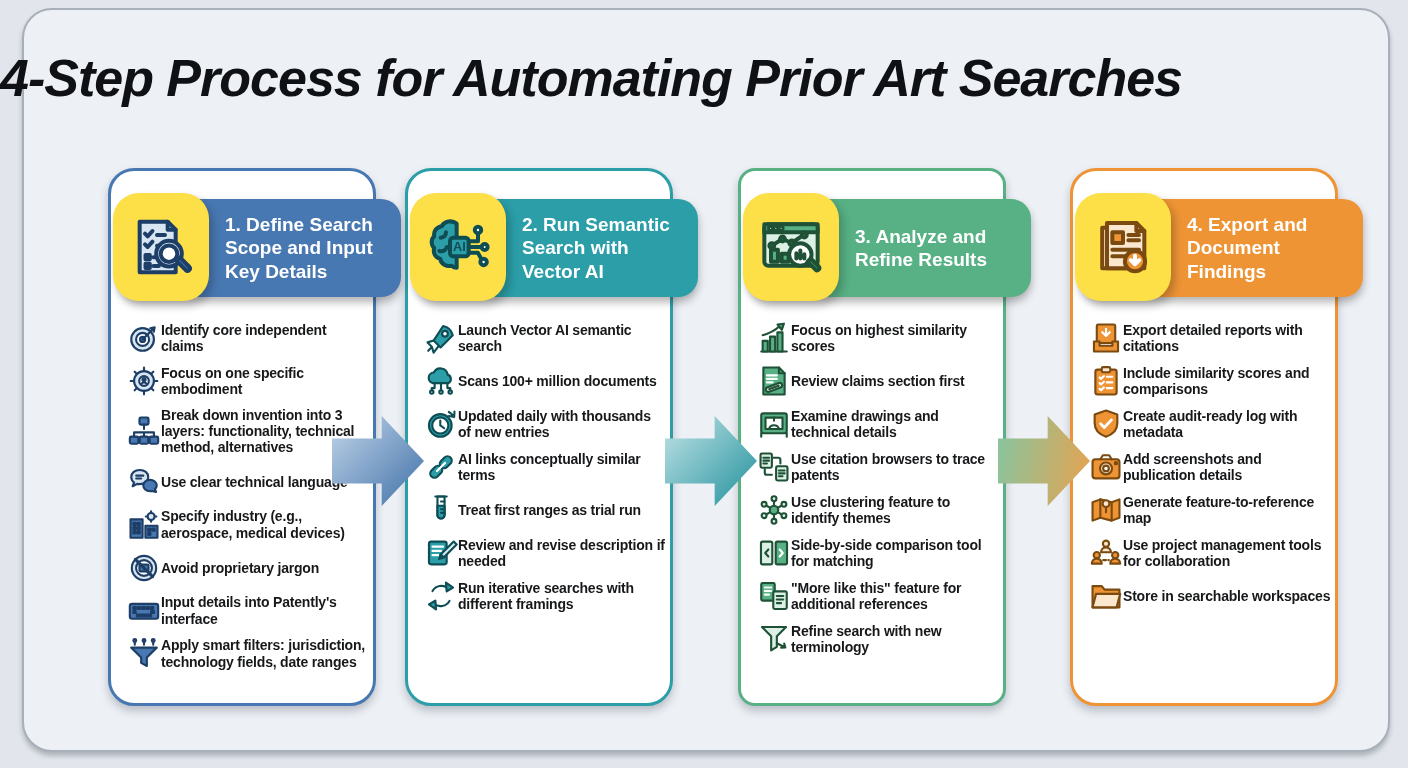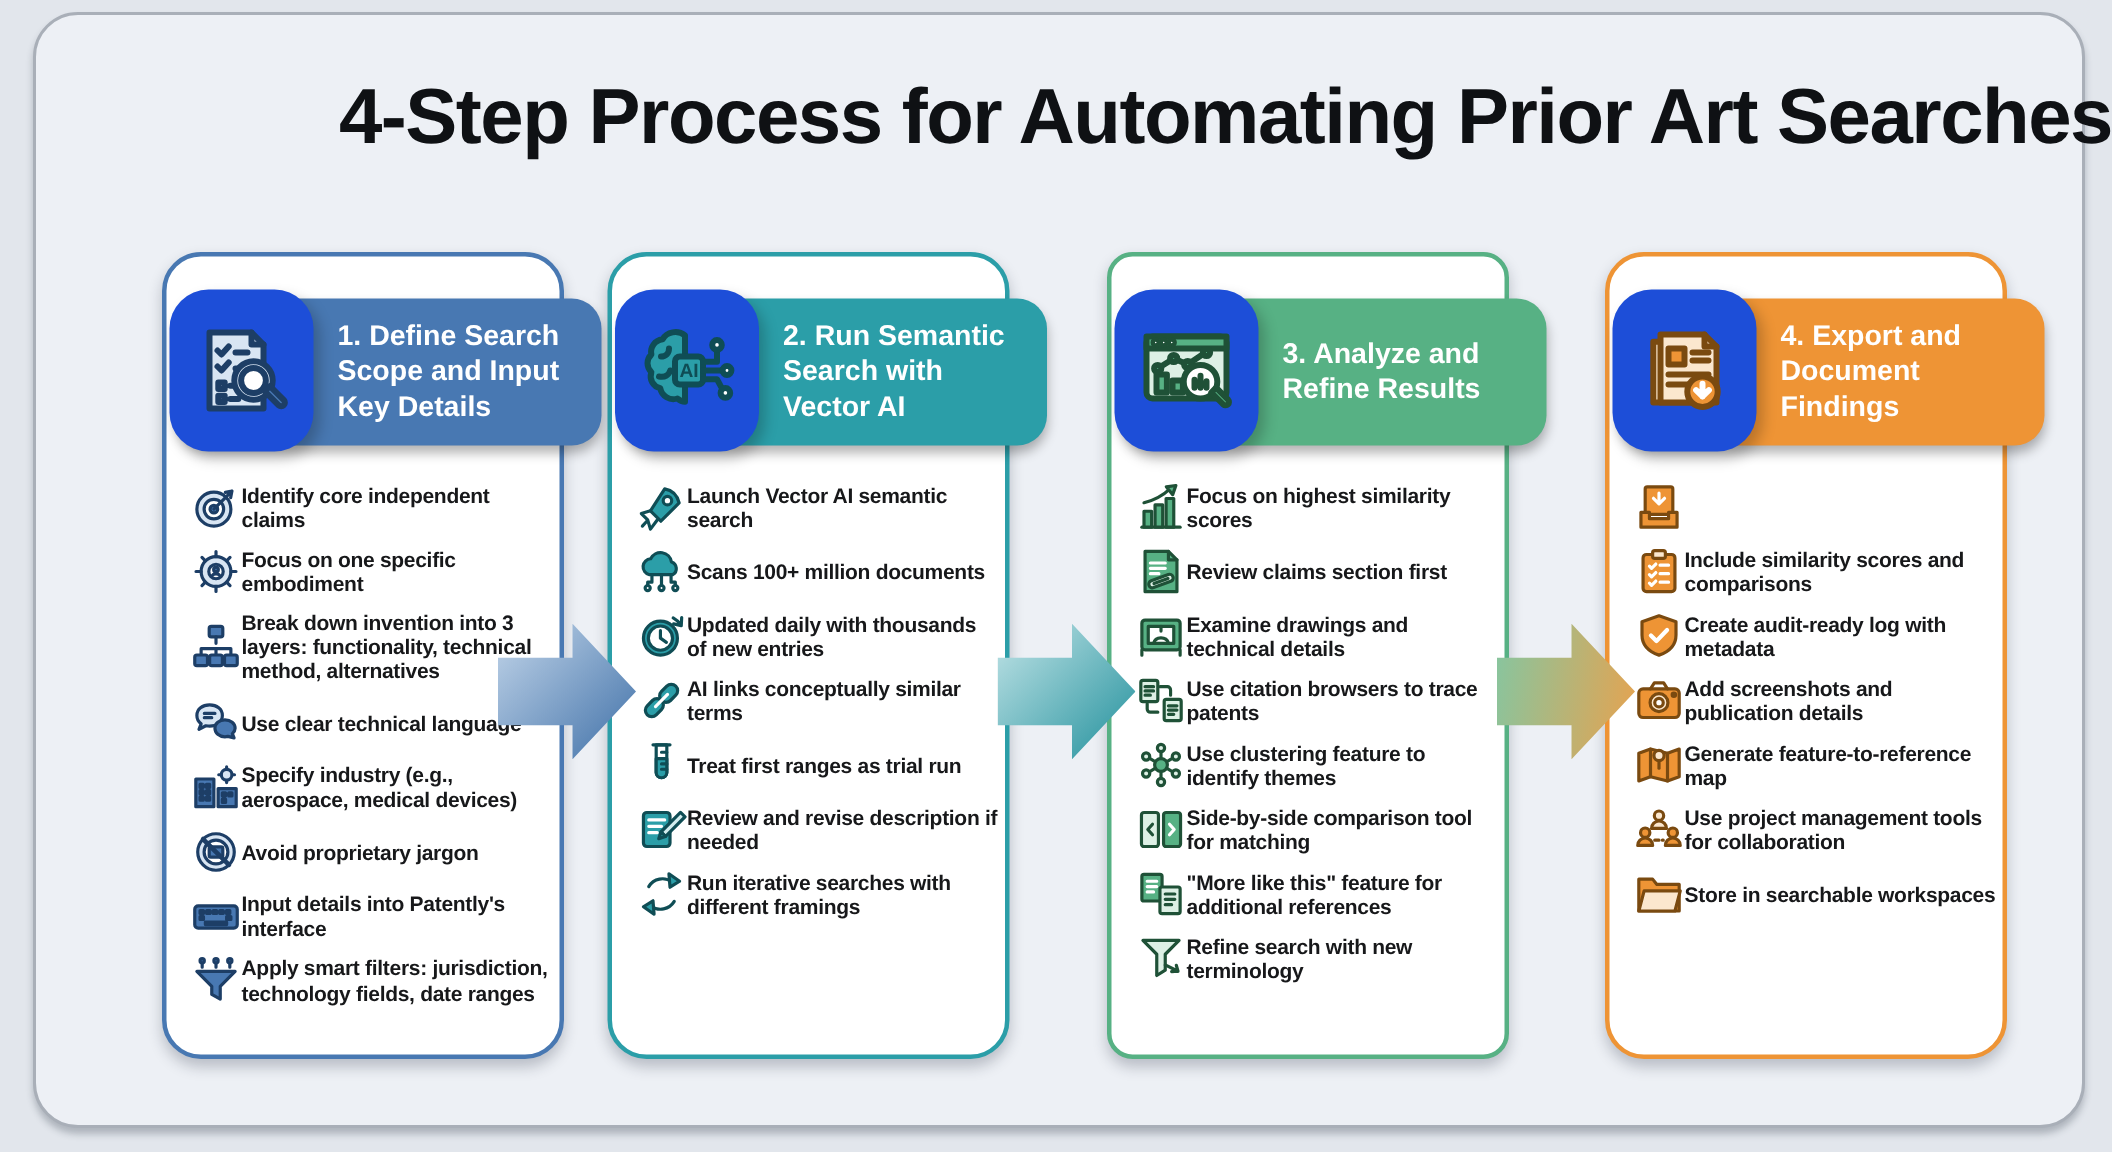--- a/index.html
+++ b/index.html
@@ -8,40 +8,41 @@
     background:#E2E6EC;
     font-family:"Liberation Sans",sans-serif;
   }
   .frame{
     position:absolute;left:22px;top:8px;width:1364px;height:740px;
     background:#EDF0F5;border:2px solid #A9AFB8;border-radius:30px;
     box-shadow:0 4px 5px rgba(40,50,65,.28);
   }
   .title{
     position:absolute;left:0;right:0;top:48px;margin:0;
-    text-align:right;font-size:52px;font-weight:bold;color:#0F1114;
+    text-align:left;font-size:52px;font-weight:bold;color:#0F1114;
     letter-spacing:-1px;
+    font-style:italic;
   }
   .card{
     position:absolute;top:168px;width:268px;height:538px;box-sizing:border-box;
     background:#ffffff;border:3px solid var(--accent);border-radius:26px;
     box-shadow:0 5px 9px rgba(30,40,60,.25);
   }
   .card1{left:72px;margin-left:36px;}  .card2{left:405px;}  .card3{left:738px;border-radius:17px;}  .card4{left:1070px;}
   .band{
     position:absolute;left:8px;top:28px;right:-28px;height:98px;
     background:var(--accent);border-radius:20px;
     box-shadow:0 5px 8px rgba(0,0,0,.30);
     display:flex;align-items:center;
     padding:4px 12px 4px 106px;box-sizing:border-box;z-index:1;
   }
   .band-label{color:#ffffff;font-weight:bold;font-size:19px;line-height:1.22;}
   .tile{
     position:absolute;left:2px;top:22px;width:96px;height:108px;
-    background:#1d4ed8;border-radius:26px;z-index:2;
+    background:#fde047;border-radius:26px;z-index:2;
     box-shadow:4px 5px 9px rgba(0,0,0,.22);
     display:flex;align-items:center;justify-content:center;
   }
   .items{
     position:absolute;left:16px;top:150px;right:4px;bottom:6px;
     margin:0;padding:0;list-style:none;
     display:flex;flex-direction:column;gap:9px;
   }
   .item{display:flex;align-items:center;}
   .item-icon{flex:0 0 34px;width:34px;height:34px;display:flex;align-items:center;justify-content:center;}
@@ -426,20 +427,21 @@
   </div>
   <ul class="items">
       <li class="item">
         <span class="item-icon">
           <svg viewBox="0 0 24 24" width="34" height="34">
             <rect x="5.5" y="2.5" width="13" height="13" rx="1" class="f"></rect>
             <path class="sw" d="M12 5.5v5M12 10.5L9.4 7.9M12 10.5l2.6-2.6"></path>
             <path class="f" d="M3.5 14.5h4v3h9v-3h4v7h-17z"></path>
           </svg>
         </span>
+        <span class="item-text">Export detailed reports with citations</span>
       </li>
       <li class="item">
         <span class="item-icon">
           <svg viewBox="0 0 24 24" width="34" height="34">
             <rect x="4.5" y="4" width="15" height="17.5" rx="1.6" class="f"></rect>
             <rect x="9" y="2.2" width="6" height="3.6" rx="1" class="fl"></rect>
             <path class="sw" d="M7.5 9.5l1 1 2-2M12.5 9h4M7.5 13.5l1 1 2-2M12.5 13h4M7.5 17.5l1 1 2-2M12.5 17h4"></path>
           </svg>
         </span>
         <span class="item-text">Include similarity scores and comparisons</span>

